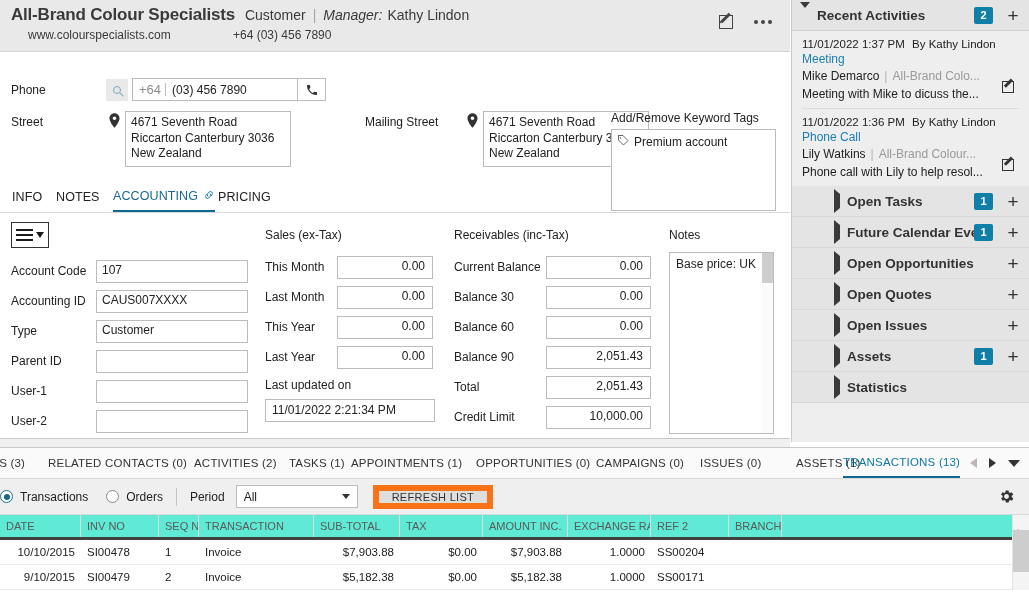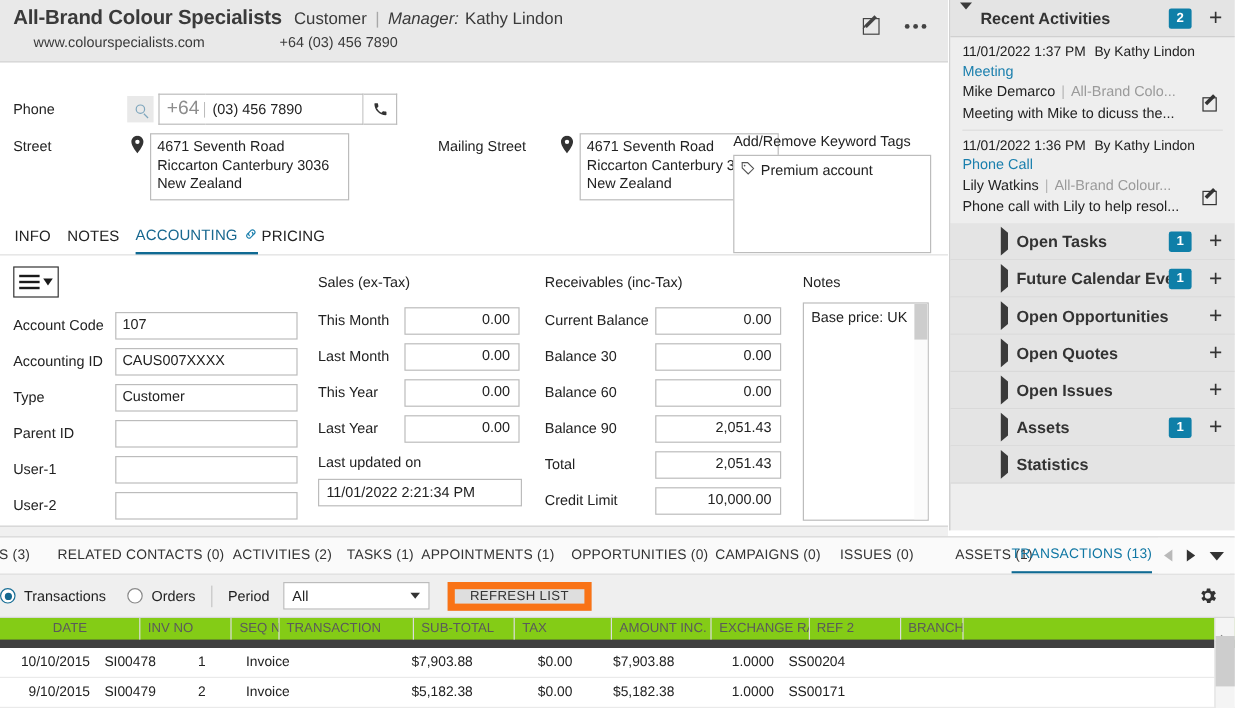--- a/index.html
+++ b/index.html
@@ -50,21 +50,21 @@
 
   .phone-row { position:absolute; left:11px; top:25px; display:flex; align-items:center; }
   .phone-row .lbl { width:95px; }
   .mag {
     width:22px; height:22px; position:relative; margin-right:4px; background:#e9e9e9; cursor:pointer;
     display:flex; align-items:center; justify-content:center;
   }
   .mag .glass { width:8px; height:8px; border:1.4px solid #7ea6bd; border-radius:50%; position:relative; }
   .mag .glass:after { content:''; position:absolute; right:-4px; bottom:-3px; width:5px; height:1.4px; background:#7ea6bd; transform:rotate(45deg); }
   .phone-input-wrap { display:flex; align-items:stretch; }
-  .phone-cc { border:1px solid #bcbcbc; border-right:none; background:#fff; color:#8d8d8d; font-size:16px; padding:3px 4px 3px 6px; display:flex; align-items:center; }
+  .phone-cc { border:1px solid #bcbcbc; border-right:none; background:#fff; color:#8d8d8d; font-size:13px; padding:3px 4px 3px 6px; display:flex; align-items:center; }
   .phone-div { border-top:1px solid #bcbcbc; border-bottom:1px solid #bcbcbc; background:#fff; display:flex; align-items:center; }
   .phone-div span { display:block; width:1px; height:13px; background:#bcbcbc; }
   .phone-num { border:1px solid #bcbcbc; border-left:none; background:#fff; font-size:12px; padding:3px 8px 3px 6px; width:132px; display:flex; align-items:center; }
   .phone-btn { width:28px; border:1px solid #bcbcbc; border-left:none; background:#fff; display:flex; align-items:center; justify-content:center; cursor:pointer; }
 
   .street-row { position:absolute; left:11px; top:58px; display:flex; align-items:flex-start; }
   .street-row .lbl { width:95px; padding-top:4px; }
   .pin { width:16px; height:18px; margin-right:3px; display:flex; align-items:flex-start; justify-content:center; padding-top:2px; }
   .addr-box { width:166px; height:56px; border:1px solid #bcbcbc; background:#fff; font-size:12px; line-height:15.5px; padding:3px 5px; color:#222; white-space:pre-line; overflow:hidden; }
 
@@ -170,21 +170,21 @@
   .radio.on .dot:after { content:''; position:absolute; left:2.6px; top:2.6px; width:6.2px; height:6.2px; border-radius:50%; background:#15688f; }
   .tb-sep { width:1px; height:18px; background:#c5c5c5; margin:0 13px; }
   .tb-lbl { font-size:12px; color:#222; margin-right:11px; }
   .selectbox { width:122px; height:23px; border:1px solid #bcbcbc; background:#fff; display:flex; align-items:center; justify-content:space-between; padding:0 7px 0 7px; font-size:12px; cursor:pointer; }
   .selectbox .cd { width:0;height:0;border-left:4.5px solid transparent;border-right:4.5px solid transparent;border-top:5.5px solid #333; }
   .refresh-btn { margin-left:15px; height:24px; padding:0 13px; border:6px solid #f97316; background:#dedede; font-size:11px; color:#333; display:flex; align-items:center; cursor:pointer; letter-spacing:.3px; }
   .gear { position:absolute; right:14px; top:9px; cursor:pointer; }
 
   
   .tbl { position:relative; width:1029px; }
-  .tbl-head { display:flex; height:25px; background:#84cc16; border-bottom:7px solid #404040;padding-left:38px; }
+  .tbl-head { display:flex; height:25px; background:#5eead4; border-bottom:3px solid #404040; }
   .tbl-head .th {
     font-size:11px; color:#5a5a5a; display:flex; align-items:center; padding:0 6px;
     border-right:1px solid #dcdcdc; overflow:hidden; white-space:nowrap; cursor:pointer;
   }
   .tbl-row { display:flex; height:25px; border-bottom:1px solid #eaeaea; cursor:pointer; }
   .tbl-row .td { font-size:11.5px; color:#222; display:flex; align-items:center; padding:0 6px; overflow:hidden; white-space:nowrap; }
   .td.r, .th.r { justify-content:flex-end; }
   .c0{width:81px;} .c1{width:78px;} .c2{width:40px;} .c3{width:115px;}
   .c4{width:86px;} .c5{width:83px;} .c6{width:85px;} .c7{width:83px;}
   .c8{width:78px;} .c9{width:53px;} .c10{width:232px;}

